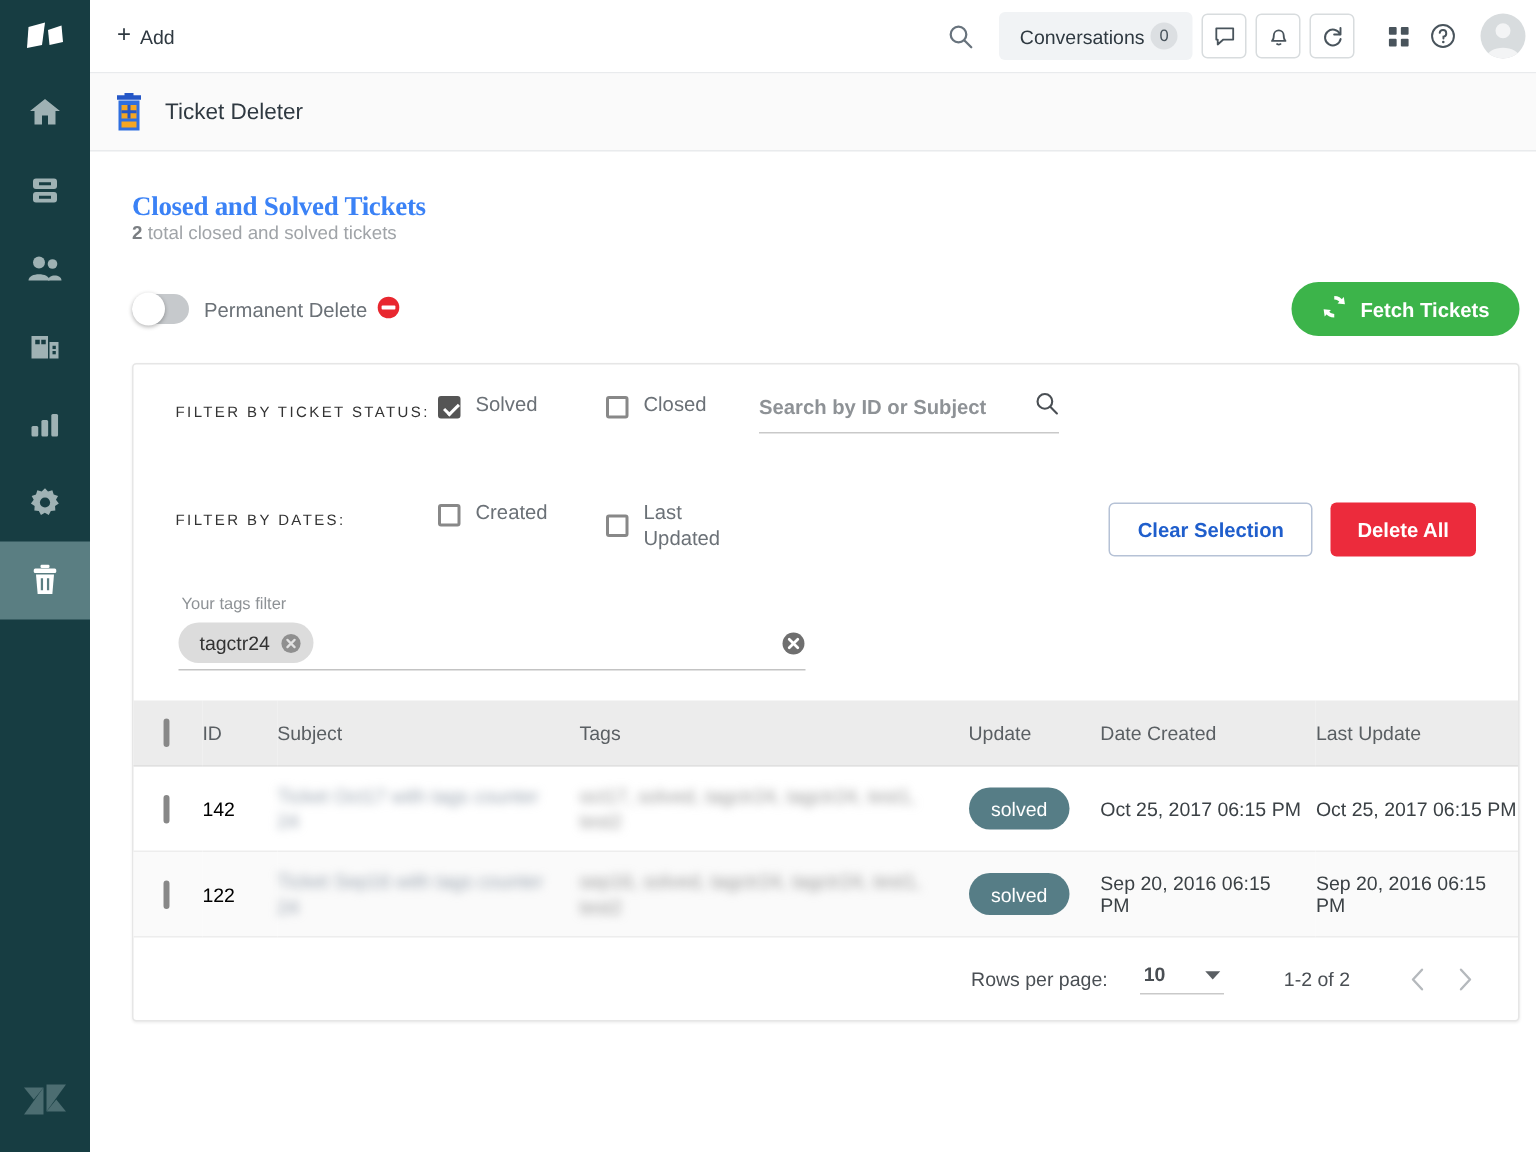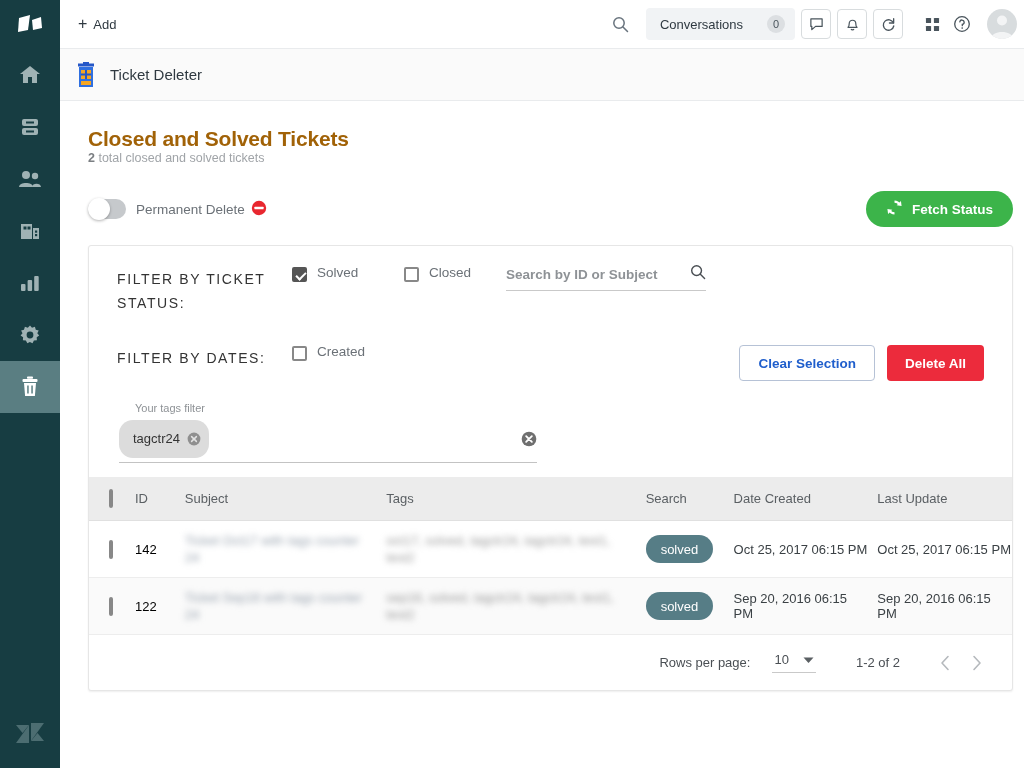--- a/index.html
+++ b/index.html
@@ -50,21 +50,21 @@
   .tb-icon {
     width: 30px; height: 30px; display: flex; align-items: center; justify-content: center;
     cursor: pointer; color: #68737d;
   }
   .tb-box {
     width: 30px; height: 30px; border: 1px solid #d8dcde; border-radius: 4px;
     display: flex; align-items: center; justify-content: center;
     cursor: pointer; margin-left: 6px; color: #49545c; background:#fff;
   }
   .conv-pill {
-    display: flex; align-items: center; gap: 24px;
+    display: flex; align-items: center; gap: 4px;
     background: #f1f3f5; border-radius: 4px;
     height: 32px; padding: 0 10px 0 14px;
     font-size: 13px; color: #2f3941; cursor: pointer;
     margin-left: 10px;
   }
   .conv-count {
     background: #dcdfe2; color: #49545c; font-size: 11px;
     border-radius: 9px; min-width: 18px; height: 18px;
     display: flex; align-items: center; justify-content: center; padding: 0 5px;
   }
@@ -82,21 +82,21 @@
     background: #fafafa;
     border-bottom: 1px solid #e9ebed;
     display: flex; align-items: center;
     padding-left: 14px; gap: 12px;
   }
   .apphead-title { font-size: 15px; color: #2f3941; }
   .trash-ico { width: 24px; height: 26px; display:block; }
 
   
   .content { flex: 1 1 auto; padding: 26px 20px 0 28px; overflow: hidden; }
-  .page-title { font-size: 21px; font-weight: bold; color: #a16207; letter-spacing: -0.2px; }
+  .page-title { font-size: 18px; font-weight: bold; color: #3b82f6; letter-spacing: -0.2px; font-family: Liberation Serif, serif; }
   .page-sub { font-size: 12.5px; color: #a0a4a8; margin-top: 0; }
   .page-sub b { color: #7b7f83; font-weight: bold; }
 
   .actionrow { display: flex; align-items: center; margin-top: 26px; }
   .toggle-wrap { display: flex; align-items: center; gap: 10px; }
   .toggle {
     width: 38px; height: 20px; border-radius: 10px;
     background: #c6c9cc; position: relative; cursor: pointer;
   }
   .toggle .knob {
@@ -120,21 +120,21 @@
     margin-top: 18px;
     background: #fff;
     border: 1px solid #e6e6e6;
     border-radius: 3px;
     box-shadow: 0 1px 2px rgba(0,0,0,.07);
     width: 925px;
   }
   .filters { padding: 18px 28px 10px 28px; }
   .frow { display: flex; align-items: flex-start; min-height: 44px; }
   .flabel {
-    font-size: 14px; letter-spacing: 1.6px; color: #333;
+    font-size: 10px; letter-spacing: 1.6px; color: #333;
     width: 175px; flex: 0 0 175px; line-height: 24px; padding-top: 3px;
   }
   .cbox-wrap { display: flex; align-items: flex-start; gap: 10px; cursor: pointer; }
   .cbox {
     width: 15px; height: 15px; border: 2px solid #888;
     border-radius: 2px; background: #fff; position: relative; flex: 0 0 15px;
     margin-top: 3px;
   }
   .cbox.checked { background: #555; border-color: #555; }
   .cbox.checked:after {
@@ -171,26 +171,26 @@
     font-family: "Liberation Sans", sans-serif;
   }
   .btnbar { margin-left: auto; display: flex; align-items: center; padding-top: 2px; }
 
   .tagfield {
     flex: 1 1 auto; border-bottom: 1px solid #c3c3c3;
     display: flex; align-items: center; padding-bottom: 4px; position: relative;
     margin-left: 2px; max-width: 418px;
   }
   .tagfield-label {
-    position: absolute; top: -18px; left: 16px;
+    position: absolute; top: -18px; left: 2px;
     font-size: 11px; color: #8e9296;
   }
   .chip {
     background: #dcdcdc; border-radius: 14px;
-    height: 38px; display: inline-flex; align-items: center; gap: 7px;
+    height: 27px; display: inline-flex; align-items: center; gap: 7px;
     padding: 0 8px 0 14px; font-size: 13px; color: #333;
   }
   .chip-x, .field-x { cursor: pointer; display: flex; }
   .field-x { margin-left: auto; }
 
   
   table.tbl { width: 100%; border-collapse: collapse; }
   .tbl thead th {
     background: #ececec; color: #5a5f63; font-weight: normal;
     font-size: 13px; text-align: left;
@@ -219,23 +219,23 @@
     display: inline-flex; align-items: center; justify-content: center;
     background: #567d86; color: #fff; border-radius: 14px;
     height: 28px; padding: 0 15px; font-size: 13px;
   }
   .foot {
     display: flex; align-items: center; justify-content: flex-end;
     padding: 17px 30px; gap: 0px; font-size: 13px; color: #4a4f54;
   }
   .rpp-label { margin-right: 22px; }
   .rpp-select {
-    display: flex; align-items: center; gap: 14px;
+    display: flex; align-items: center; gap: 26px;
     border-bottom: 1px solid #c9c9c9; padding: 0 2px 5px 2px;
-    cursor: pointer; margin-right: 40px;
+    cursor: pointer; margin-right: 40px; font-weight: bold;
   }
   .range { margin-right: 40px; }
   .pager { display: flex; align-items: center; gap: 22px; color: #b5b9bd; }
   .pager span { cursor: pointer; display: flex; }
 </style>
 </head>
 <body>
 
 <div class="app">
 
@@ -439,21 +439,21 @@
 
         <button class="fetch-btn">
           <span>
             <svg width="17" height="17" viewBox="0 0 17 17" fill="#fff">
               <path d="M8.5 1.4 a7.1 7.1 0 0 1 6.1 3.5 l-2 1.2 a4.8 4.8 0 0 0 -4.1 -2.4 z"></path>
               <path d="M14.9 2 L15.6 6.9 L10.7 6.3 z"></path>
               <path d="M8.5 15.6 a7.1 7.1 0 0 1 -6.1 -3.5 l2-1.2 a4.8 4.8 0 0 0 4.1 2.4 z"></path>
               <path d="M2.1 15 L1.4 10.1 L6.3 10.7 z"></path>
             </svg>
           </span>
-          <span>Fetch Status</span>
+          <span>Fetch Tickets</span>
         </button>
       </div>
 
       <div class="card">
 
         <div class="filters">
 
           <div class="frow">
             <div class="flabel">FILTER BY TICKET STATUS:</div>
 
@@ -479,20 +479,24 @@
           </div>
 
           <div class="frow" style="margin-top:28px">
             <div class="flabel">FILTER BY DATES:</div>
 
             <div class="cbox-wrap" style="width:112px">
               <span class="cbox"></span>
               <span class="cbox-label">Created</span>
             </div>
 
+            <div class="cbox-wrap" style="width:100px;align-items:flex-start">
+              <span class="cbox" style="margin-top:10px"></span>
+              <span class="cbox-label">Last Updated</span>
+            </div>
 
             <div class="btnbar">
               <button class="btn-outline">Clear Selection</button>
               <button class="btn-danger">Delete All</button>
             </div>
           </div>
 
           <div class="frow" style="margin-top:28px;align-items:center;min-height:52px">
 
             <div class="tagfield">
@@ -518,21 +522,21 @@
 
         <table class="tbl">
           <thead>
             <tr>
               <th class="c-chk">
                 <span class="cbox"></span>
               </th>
               <th class="c-id">ID</th>
               <th class="c-sub">Subject</th>
               <th class="c-tags">Tags</th>
-              <th class="c-stat">Search</th>
+              <th class="c-stat">Update</th>
               <th class="c-dc">Date Created</th>
               <th class="c-lu">Last Update</th>
             </tr>
           </thead>
           <tbody>
             <tr>
               <td class="c-chk">
                 <span class="cbox"></span>
               </td>
               <td class="c-id">

